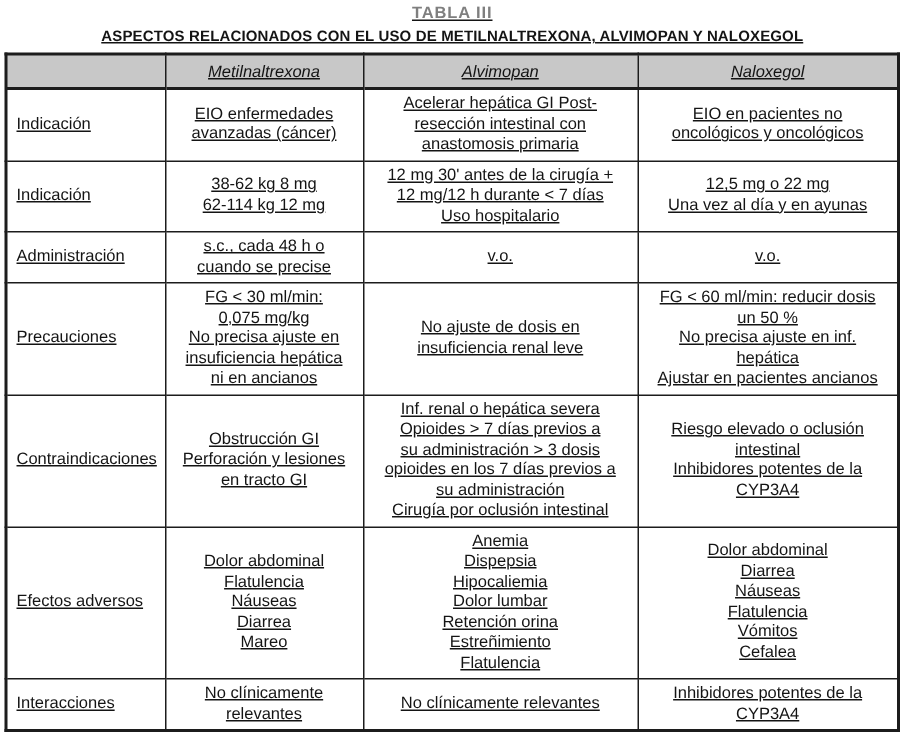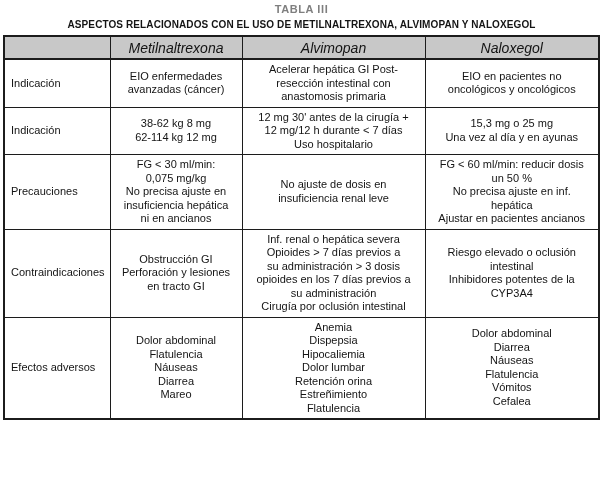--- a/index.html
+++ b/index.html
@@ -8,21 +8,21 @@
     --title-gray:#7f7f7f;
   }
   html,body{margin:0;padding:0;}
   body{
     width:603px;height:491px;
     background:#ffffff;
     font-family:"Liberation Sans", sans-serif;
     color:#141414;
     overflow:hidden;
   }
-  .page{padding-top:3px;}
+  .page{padding-top:3px;text-decoration:underline;}
   .title{
     text-align:center;
     color:var(--title-gray);
     font-size:11px;
     font-weight:bold;
     letter-spacing:0.6px;
     line-height:13px;
   }
   .subtitle{
     text-align:center;
@@ -40,21 +40,21 @@
     margin:0 auto;
     border:2px solid var(--border);
   }
   th,td{
     border:1px solid var(--border);
   }
   th{
     background:var(--header-bg);
     font-style:italic;
     font-weight:normal;
-    font-size:14px;
+    font-size:11px;
     height:19px;
     text-align:center;
     border-bottom:2px solid var(--border);
     padding:1px 14px;
   }
   td{
     font-size:11px;
     line-height:13.5px;
     padding:3px 3px;
     text-align:center;
@@ -101,22 +101,29 @@
         <td>EIO en pacientes no
 oncológicos y oncológicos</td>
       </tr>
       <tr>
         <td class="rowlabel">Indicación</td>
         <td>38-62 kg 8 mg
 62-114 kg 12 mg</td>
         <td>12 mg 30' antes de la cirugía +
 12 mg/12 h durante &lt; 7 días
 Uso hospitalario</td>
-        <td>15,3 mg o 25 mg
+        <td>12,5 mg o 22 mg
 Una vez al día y en ayunas</td>
+      </tr>
+      <tr>
+        <td class="rowlabel">Administración</td>
+        <td>s.c., cada 48 h o
+cuando se precise</td>
+        <td>v.o.</td>
+        <td>v.o.</td>
       </tr>
       <tr>
         <td class="rowlabel">Precauciones</td>
         <td>FG &lt; 30 ml/min:
 0,075 mg/kg
 No precisa ajuste en
 insuficiencia hepática
 ni en ancianos</td>
         <td>No ajuste de dosis en
 insuficiencia renal leve</td>
@@ -156,16 +163,24 @@
 Retención orina
 Estreñimiento
 Flatulencia</td>
         <td>Dolor abdominal
 Diarrea
 Náuseas
 Flatulencia
 Vómitos
 Cefalea</td>
       </tr>
+      <tr>
+        <td class="rowlabel">Interacciones</td>
+        <td>No clínicamente
+relevantes</td>
+        <td>No clínicamente relevantes</td>
+        <td>Inhibidores potentes de la
+CYP3A4</td>
+      </tr>
     </tbody>
   </table>
 
 </div>
 
 </body></html>

